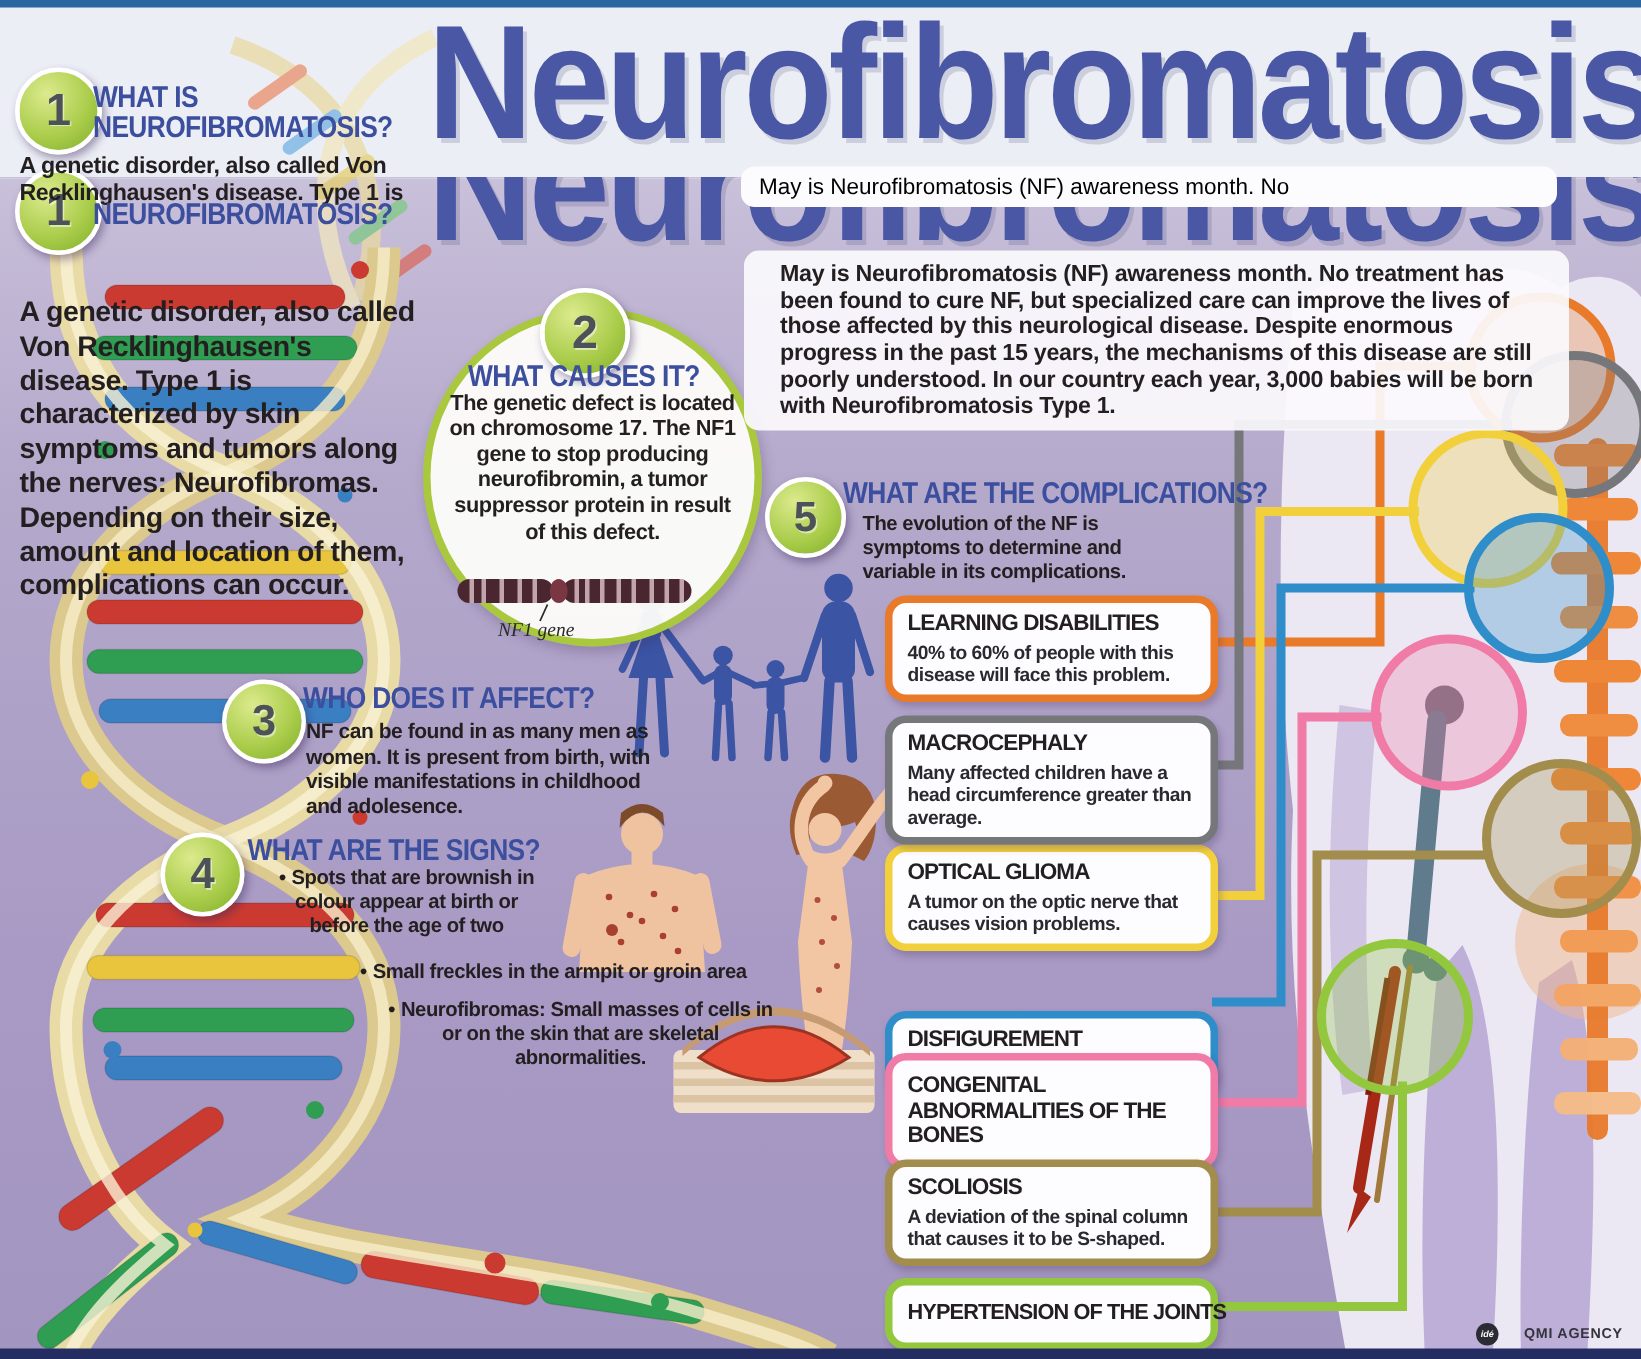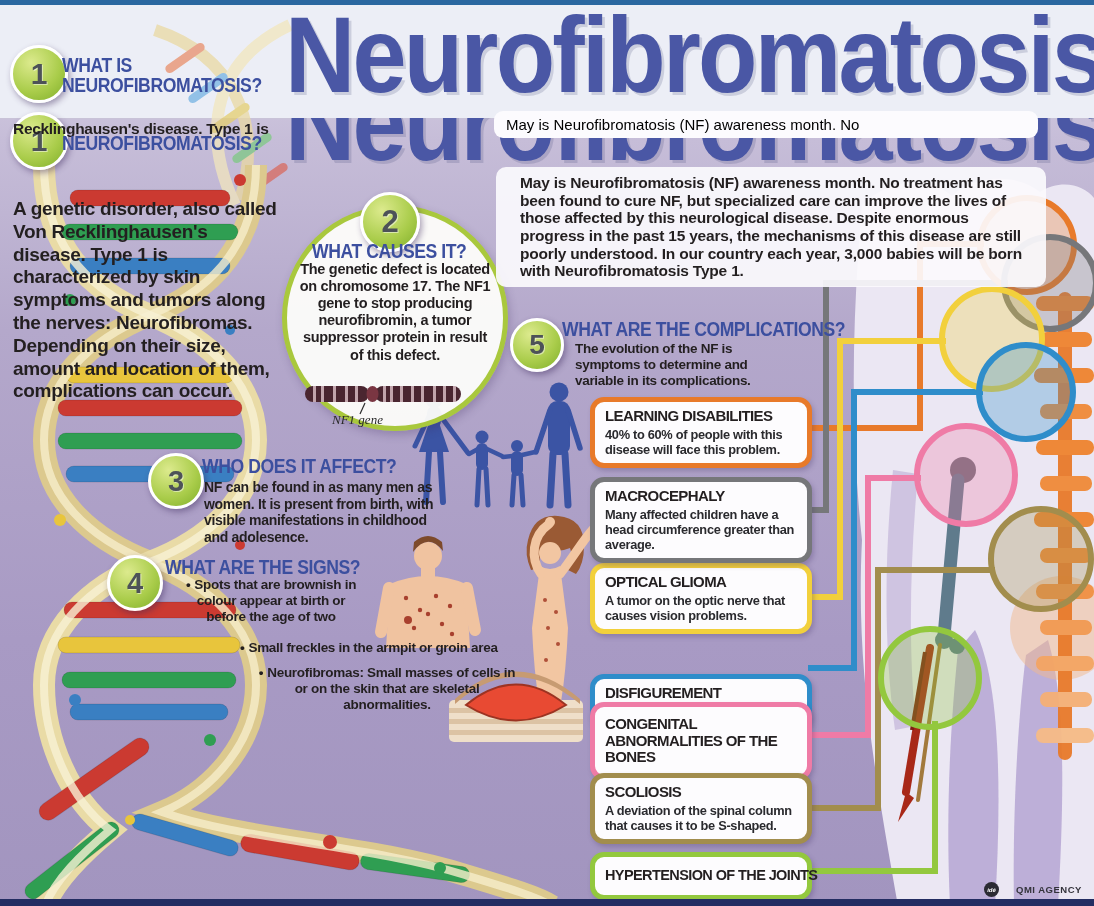--- a/index.html
+++ b/index.html
@@ -242,20 +242,21 @@
   <div class="whitebox" id="intro-box">May is Neurofibromatosis (NF) awareness month. No treatment has been found to cure NF, but specialized care can improve the lives of those affected by this neurological disease. Despite enormous progress in the past 15 years, the mechanisms of this disease are still poorly understood. In our country each year, 3,000 babies will be born with Neurofibromatosis Type 1.</div>
 
   <div class="num" style="left:10px;top:112px;width:52px;height:52px;font-size:30px;z-index:2;">
       <span>1</span>
     </div>
   <div class="num" style="left:10px;top:45px;width:52px;height:52px;font-size:30px;">
       <span>1</span>
     </div>
   <div class="h-s" style="left:62px;top:55px;">WHAT IS</div>
   <div class="h-s" style="left:62px;top:75px;">NEUROFIBROMATOSIS?</div>
+  <div class="t nowrapline" style="left:13px;top:102px;font-size:15.5px;">A genetic disorder, also called Von</div>
   <div class="t nowrapline" style="left:13px;top:120px;font-size:15.5px;">Recklinghausen's disease. Type 1 is</div>
   <div class="h-s" style="left:62px;top:133px;">NEUROFIBROMATOSIS?</div>
   <div class="t" style="left:13px;top:162px;width:266px;font-size:19px;line-height:1.2;margin-top:36px;">A genetic disorder, also called Von Recklinghausen's disease. Type 1 is characterized by skin symptoms and tumors along the nerves: Neurofibromas. Depending on their size, amount and location of them, complications can occur.</div>
 
   <div class="abs bigcircle"></div>
   <div class="num" style="left:360px;top:192px;width:54px;height:54px;font-size:31px;">
       <span>2</span>
     </div>
   <div class="h-s" style="left:312px;top:241px;">WHAT CAUSES IT?</div>
   <div class="t" style="left:297px;top:261px;width:196px;font-size:14.5px;text-align:center;">The genetic defect is located on chromosome 17. The NF1 gene to stop producing neurofibromin, a tumor suppressor protein in result of this defect.</div>

